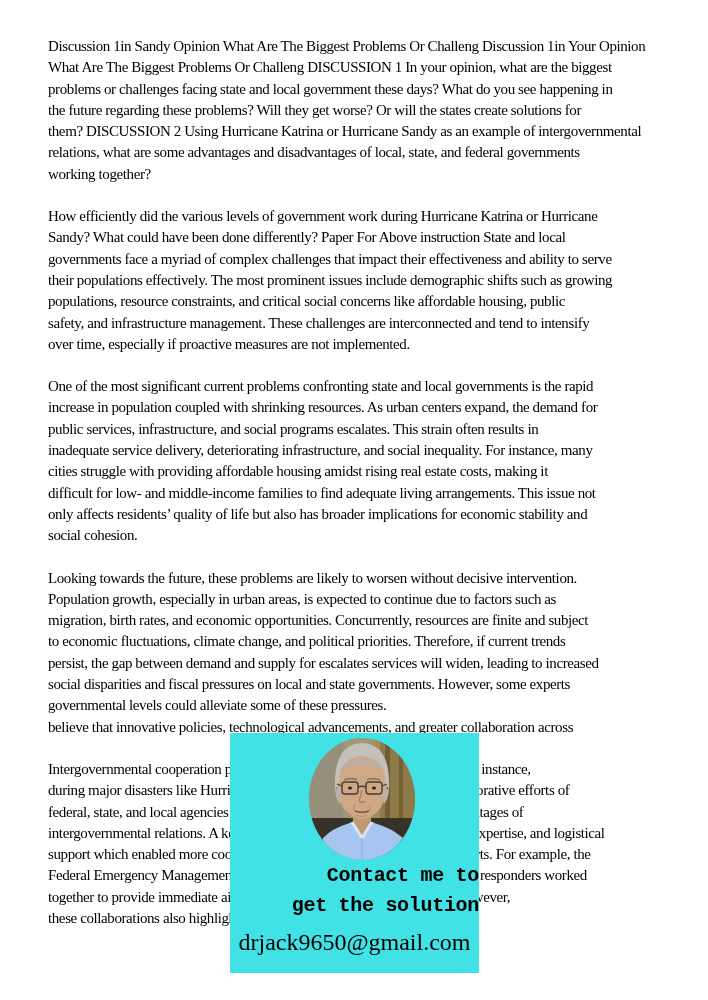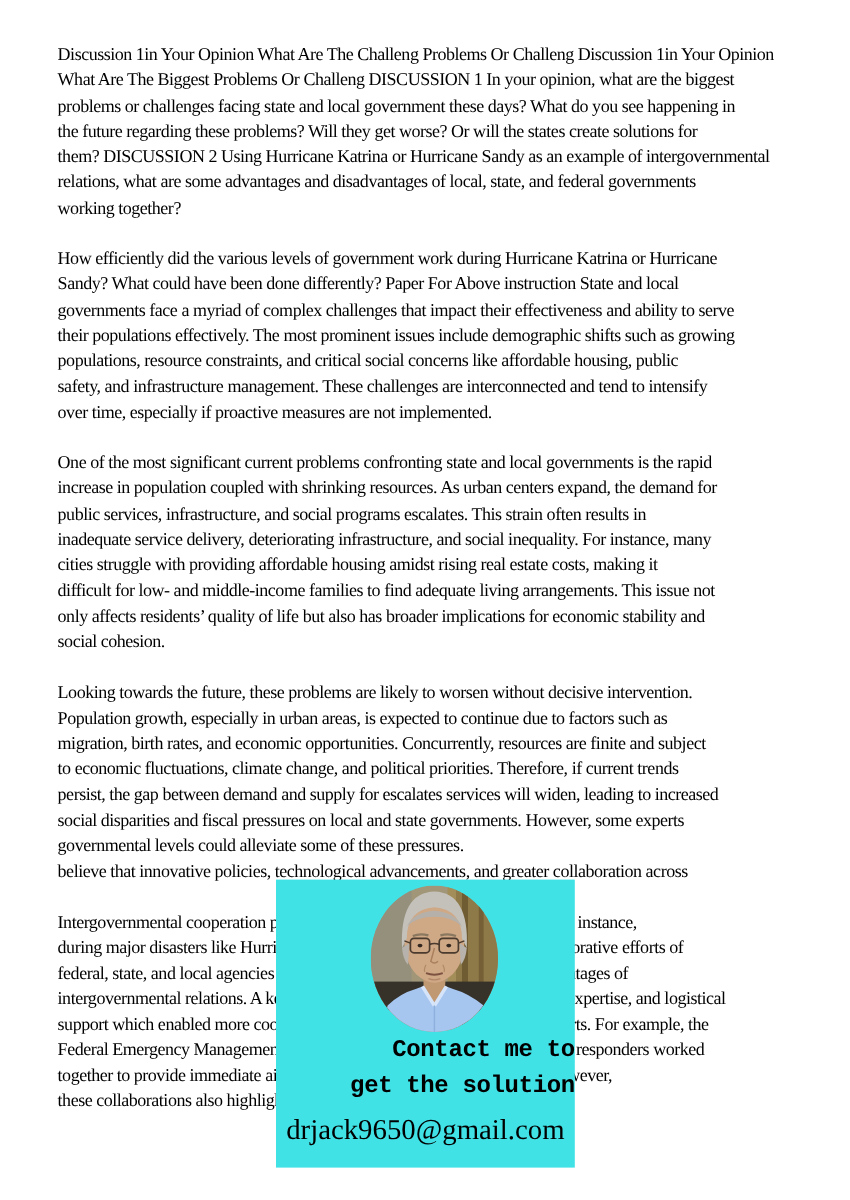--- a/index.html
+++ b/index.html
@@ -33,21 +33,21 @@
     font-family: "Liberation Serif", serif;
     font-weight: normal; font-size: 24px; line-height: 30px;
   }
 </style>
 </head>
 <body>
 
 <div class="doc">
   <div class="para">
 
-  <div class="line">Discussion 1in Your Opinion What Are The Challeng Problems Or Challeng Discussion 1in Your Opinion</div>
+  <div class="line">Discussion 1in Sandy Opinion What Are The Biggest Problems Or Challeng Discussion 1in Your Opinion</div>
       <div class="line">What Are The Biggest Problems Or Challeng DISCUSSION 1 In your opinion, what are the biggest</div>
       <div class="line">problems or challenges facing state and local government these days? What do you see happening in</div>
       <div class="line">the future regarding these problems? Will they get worse? Or will the states create solutions for</div>
       <div class="line">them? DISCUSSION 2 Using Hurricane Katrina or Hurricane Sandy as an example of intergovernmental</div>
       <div class="line">relations, what are some advantages and disadvantages of local, state, and federal governments</div>
       <div class="line">working together?</div>
     </div>
   <div class="para">
 
   <div class="line">How efficiently did the various levels of government work during Hurricane Katrina or Hurricane</div>

